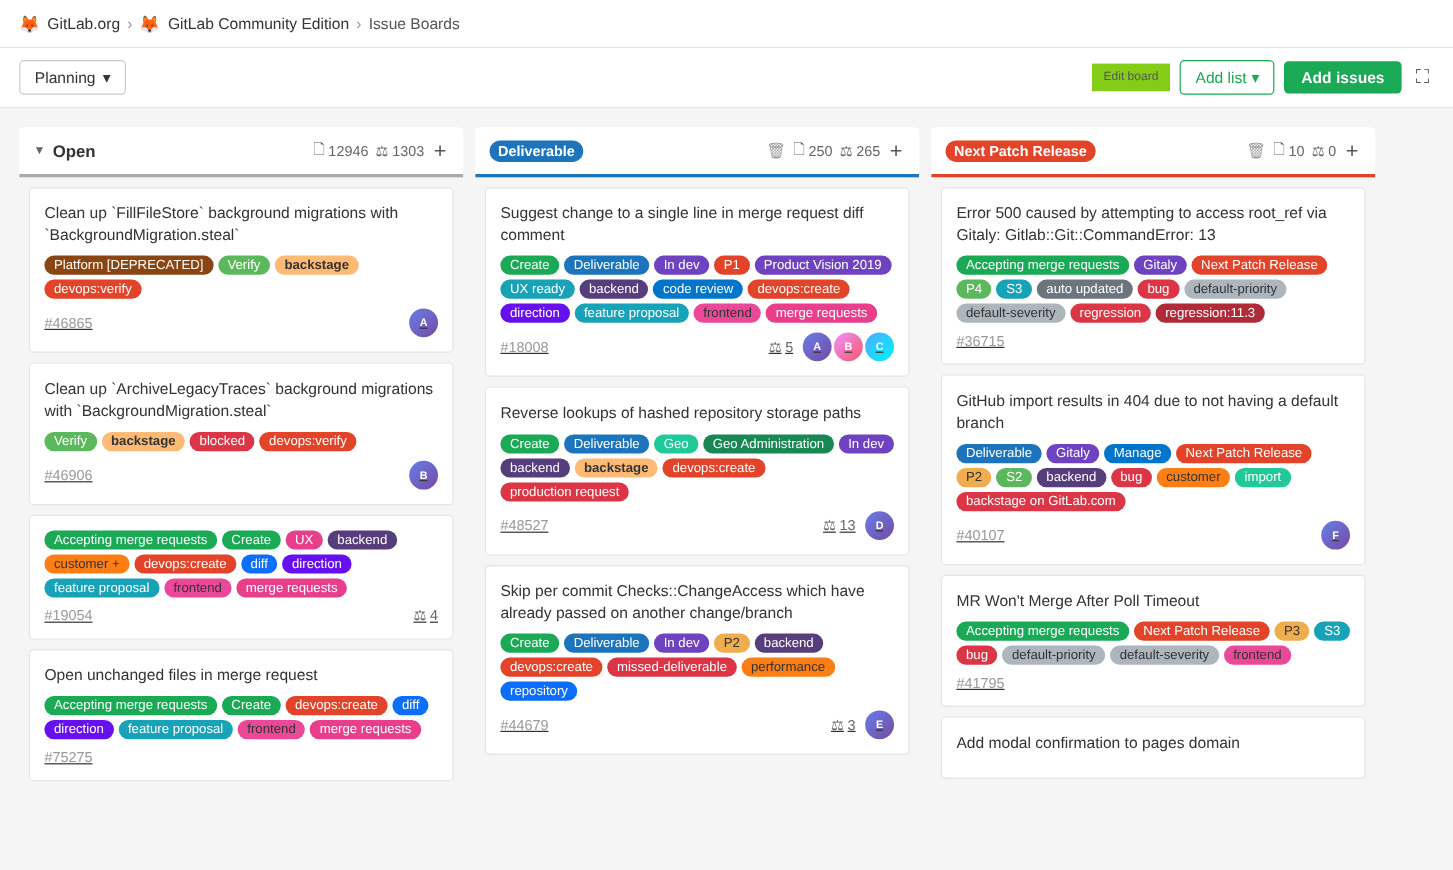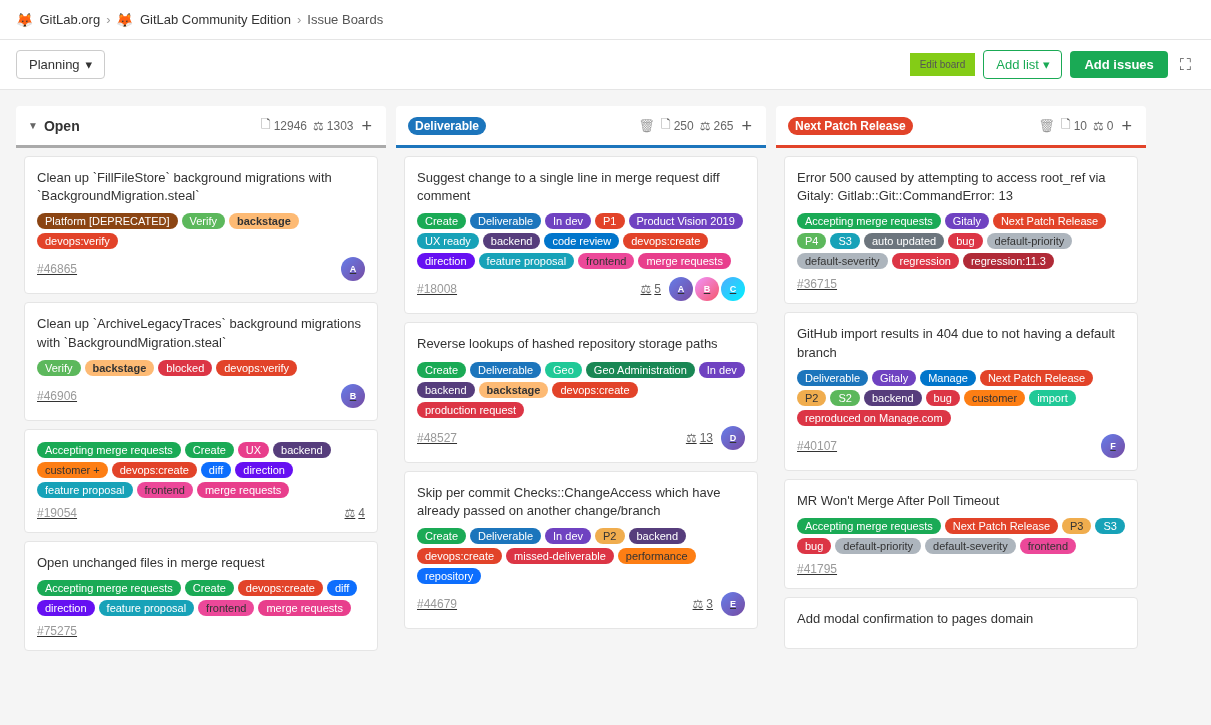--- a/index.html
+++ b/index.html
@@ -548,21 +548,21 @@
             <span class="label l-deliverable">Deliverable</span>
             <span class="label l-gitaly">Gitaly</span>
             <span class="label l-manage">Manage</span>
             <span class="label l-next-patch">Next Patch Release</span>
             <span class="label l-p2">P2</span>
             <span class="label l-s2">S2</span>
             <span class="label l-backend">backend</span>
             <span class="label l-bug">bug</span>
             <span class="label l-customer">customer</span>
             <span class="label l-import">import</span>
-            <span class="label l-reproduced">reproduced on Manage.com</span>
+            <span class="label l-reproduced">backstage on GitLab.com</span>
           </div>
           <div class="card-footer">
             <span class="card-id">#40107</span>
             <div class="card-meta">
               <div class="card-avatars">
                 <div class="avatar ">F</div>
               </div>
             </div>
           </div>
         </div>

